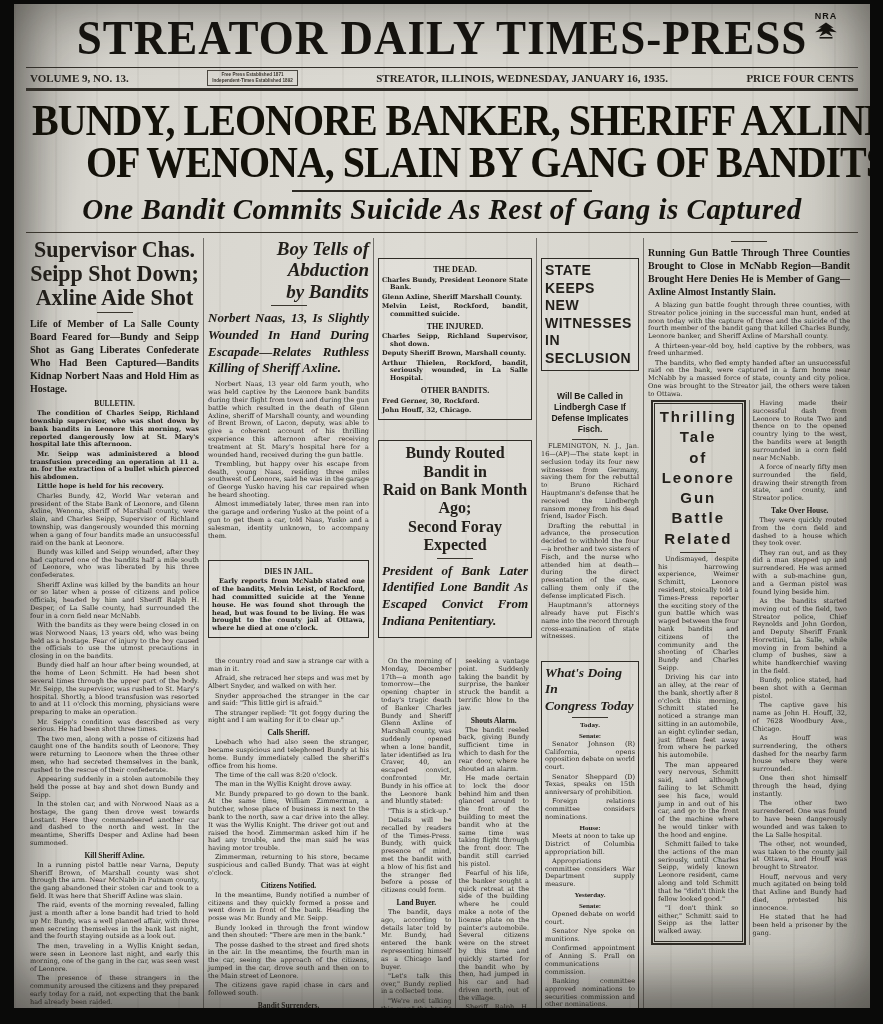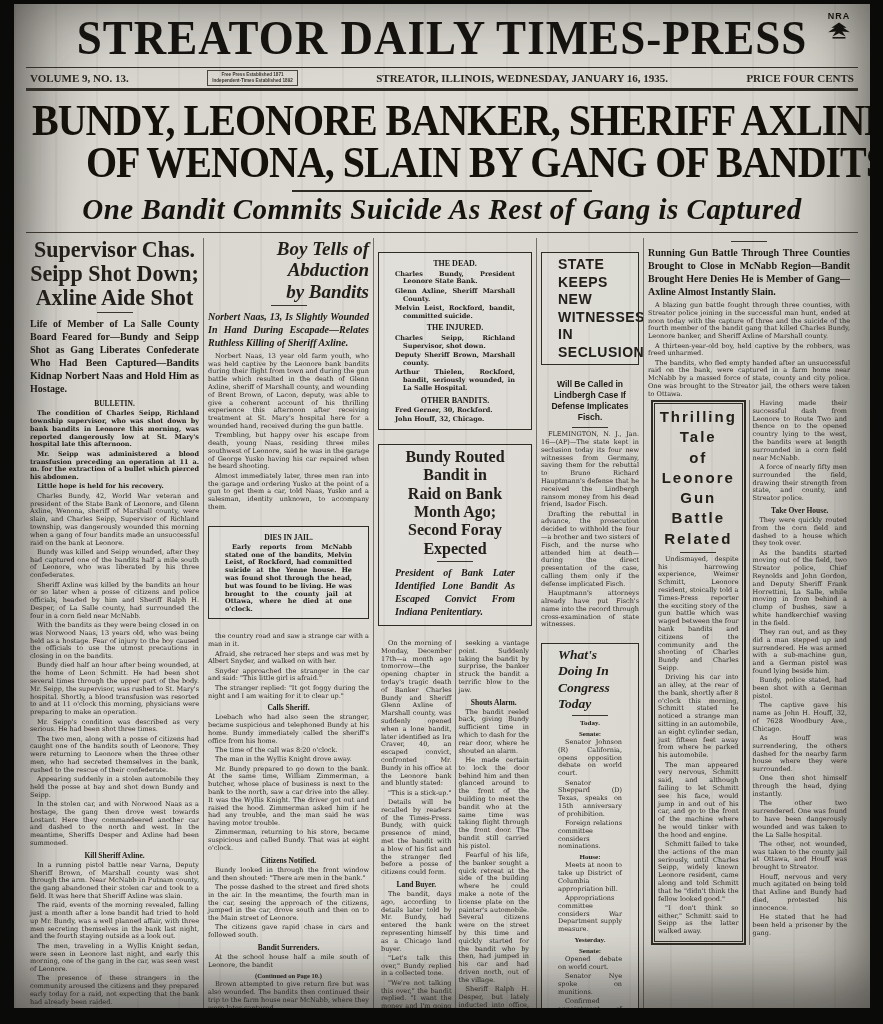--- a/index.html
+++ b/index.html
@@ -13,21 +13,21 @@
     background:
       repeating-linear-gradient(90deg, rgba(60,55,45,.05) 0 2px, rgba(0,0,0,0) 2px 41px),
       linear-gradient(103deg,#b7b5ae 0%,#d7d5ce 10%,#dddbd4 42%,#d5d3cb 72%,#c2c0b8 100%);
     box-shadow:inset 0 0 70px rgba(20,18,14,.45), inset 0 -30px 50px rgba(20,18,14,.35);
     padding:6px 12px 0 12px;overflow:hidden;box-sizing:border-box;
   }
   
   .masthead{position:relative;text-align:center;padding-top:4px;}
   .nameplate{font:700 45px/1 "Liberation Serif",serif;letter-spacing:1px;color:#15130f;
     transform:scaleY(1.08);transform-origin:top center;}
-  .nra{position:absolute;right:2px;top:2px;width:34px;text-align:center;color:#15130f;}
+  .nra{position:absolute;right:15px;top:2px;width:34px;text-align:center;color:#15130f;}
   .nra .nra-txt{font:700 9px/1 "Liberation Sans",sans-serif;letter-spacing:1px;}
   .dateline{
     margin-top:8px;border-top:1px solid #33302a;border-bottom:1px solid #33302a;
     box-shadow:0 2px 0 #33302a;
     display:flex;align-items:center;justify-content:space-between;
     padding:2px 4px;font:700 11px/1.1 "Liberation Serif",serif;color:#2a2722;
   }
   .estab{border:1px solid #4a463f;padding:1px 4px;font:700 4.6px/1.3 "Liberation Sans",sans-serif;
     text-align:center;color:#3a362f;}
   .estab div{white-space:nowrap;}
@@ -50,29 +50,29 @@
   .hsup .hl2{font:700 22px/1.08 "Liberation Serif",serif;text-align:center;transform:scaleY(1.05);}
   .hital .hl2{font:700 italic 19px/1.12 "Liberation Serif",serif;font-style:italic;text-align:right;}
   .hmid .hl2{font:700 16px/1.15 "Liberation Serif",serif;text-align:center;}
   .hbig5 .hl2{font:700 25px/1.1 "Liberation Serif",serif;text-align:center;transform:scaleY(1.05);}
   .hsans .hl2{font:700 14px/1.25 "Liberation Sans",sans-serif;text-align:left;letter-spacing:.5px;}
   .hsmital .hl2{font:700 italic 13.5px/1.2 "Liberation Serif",serif;font-style:italic;text-align:left;}
   .hthrill .hl2{font:700 15px/1.35 "Liberation Sans",sans-serif;letter-spacing:2px;text-align:center;}
   .h20 .hl2{font:700 14px/1.2 "Liberation Sans",sans-serif;text-align:center;letter-spacing:.3px;}
   
   .deck{font:700 10px/1.3 "Liberation Serif",serif;text-align:justify;margin:4px 0;color:#1d1a15;}
-  .deck-i{font-style:italic;font-size:10px;}
+  .deck-i{font-style:italic;font-size:13px;}
   .deck-sans{font:700 8.5px/1.3 "Liberation Sans",sans-serif;text-align:center;}
   .bodytext p{font:400 6.5px/1.2 "DejaVu Serif",serif;text-align:justify;margin:0 0 1.5px 0;
     text-indent:7px;color:#26231d;}
   .boldbody p{font-weight:700;}
   .xhead{font:700 7.5px/1.2 "Liberation Serif",serif;text-align:center;margin:3px 0 2px 0;}
   .cont{font:700 6.5px/1.2 "Liberation Serif",serif;text-align:center;margin:2px 0;}
   .hrule-s{width:36px;border-top:1px solid #3a362e;margin:3px auto;}
-  .box{border:1px solid #2e2b25;padding:3px 16px;margin:14px 0;background:rgba(255,255,255,.12);}
+  .box{border:1px solid #2e2b25;padding:3px 3px;margin:20px 0;background:rgba(255,255,255,.12);}
   .thrillbox{border:2px solid #2e2b25;outline:1px solid #2e2b25;outline-offset:-4px;padding:5px;}
   .deadbox .xhead{font-size:8px;}
   .deadbox p{text-indent:0;padding-left:8px;text-indent:-8px;font-weight:700;}
   .subcols{display:flex;}
   .subcol{flex:1;overflow:hidden;padding:0 3px;box-sizing:border-box;}
   .subcol+.subcol{border-left:1px solid rgba(45,42,36,.55);}
   .congress .lbl{font:700 7px/1.3 "Liberation Serif",serif;text-align:center;margin-top:2px;}
   .congress .side{text-align:center;}
 </style>
 </head>
@@ -175,20 +175,21 @@
       <div class="xhead">Calls Sheriff.</div>
       <div class="bodytext">
           <p>Loebach who had also seen the stranger, became suspicious and telephoned Bundy at his home. Bundy immediately called the sheriff's office from his home.</p>
           <p>The time of the call was 8:20 o'clock.</p>
           <p>The man in the Wyllis Knight drove away.</p>
           <p>Mr. Bundy prepared to go down to the bank. At the same time, William Zimmerman, a butcher, whose place of business is next to the bank to the north, saw a car drive into the alley. It was the Wyllis Knight. The driver got out and raised the hood. Zimmerman asked him if he had any trouble, and the man said he was having motor trouble.</p>
           <p>Zimmerman, returning to his store, became suspicious and called Bundy. That was at eight o'clock.</p>
         </div>
       <div class="xhead">Citizens Notified.</div>
       <div class="bodytext">
+          <p>In the meantime, Bundy notified a number of citizens and they quickly formed a posse and went down in front of the bank. Heading the posse was Mr. Bundy and Mr. Seipp.</p>
           <p>Bundy looked in through the front window and then shouted: "There are men in the bank."</p>
           <p>The posse dashed to the street and fired shots in the air. In the meantime, the fourth man in the car, seeing the approach of the citizens, jumped in the car, drove south and then on to the Main street of Leonore.</p>
           <p>The citizens gave rapid chase in cars and followed south.</p>
         </div>
       <div class="xhead">Bandit Surrenders.</div>
       <div class="bodytext">
           <p>At the school house half a mile south of Leonore, the bandit</p>
         </div>
       <div class="cont">(Continued on Page 10.)</div>
       <div class="bodytext">
@@ -341,22 +342,22 @@
           </div>
         </div>
         <div class="subcol">
           <div class="bodytext">
               <p>Having made their successful dash from Leonore to Route Two and thence on to the opened country lying to the west, the bandits were at length surrounded in a corn field near McNabb.</p>
               <p>A force of nearly fifty men surrounded the field, drawing their strength from state, and county, and Streator police.</p>
             </div>
           <div class="xhead">Take Over House.</div>
           <div class="bodytext">
               <p>They were quickly routed from the corn field and dashed to a house which they took over.</p>
+              <p>They ran out, and as they did a man stepped up and surrendered. He was armed with a sub-machine gun, and a German pistol was found lying beside him.</p>
               <p>As the bandits started moving out of the field, two Streator police, Chief Reynolds and John Gordon, and Deputy Sheriff Frank Horrettini, La Salle, while moving in from behind a clump of bushes, saw a white handkerchief waving in the field.</p>
-              <p>They ran out, and as they did a man stepped up and surrendered. He was armed with a sub-machine gun, and a German pistol was found lying beside him.</p>
               <p>Bundy, police stated, had been shot with a German pistol.</p>
               <p>The captive gave his name as John H. Houff, 32, of 7628 Woodbury Ave., Chicago.</p>
               <p>As Houff was surrendering, the others dashed for the nearby farm house where they were surrounded.</p>
               <p>One then shot himself through the head, dying instantly.</p>
               <p>The other two surrendered. One was found to have been dangerously wounded and was taken to the La Salle hospital.</p>
               <p>The other, not wounded, was taken to the county jail at Ottawa, and Houff was brought to Streator.</p>
               <p>Houff, nervous and very much agitated on being told that Axline and Bundy had died, protested his innocence.</p>
               <p>He stated that he had been held a prisoner by the gang.</p>
             </div>
 

